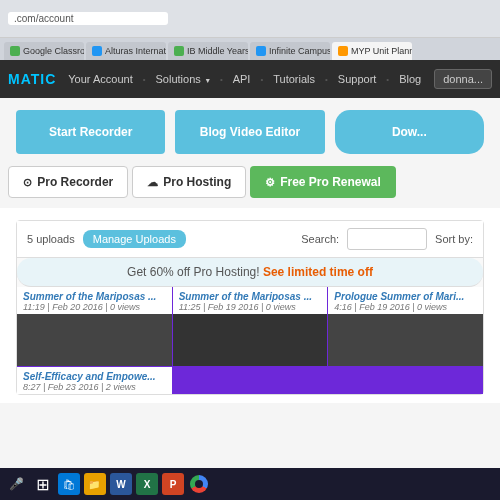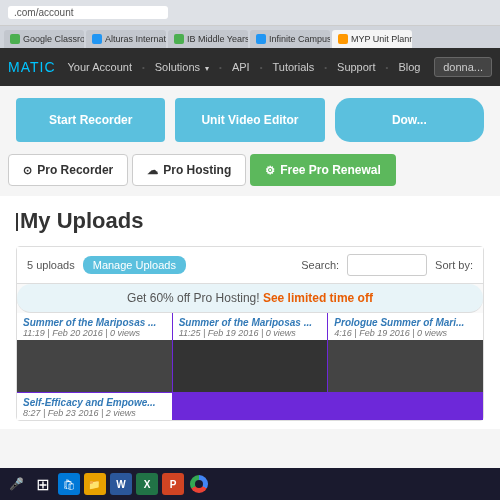--- a/index.html
+++ b/index.html
@@ -8,21 +8,21 @@
       font-size: 13px;
       background: #f5f5f5;
       width: 500px;
       height: 500px;
       overflow: hidden;
     }
 
     
     .browser-bar {
       background: #dee1e6;
-      height: 26px;
+      height: 38px;
       display: flex;
       align-items: center;
       padding: 0 8px;
       font-size: 11px;
       color: #333;
       border-bottom: 1px solid #ccc;
     }
     .browser-url {
       background: white;
       border-radius: 3px;
@@ -75,21 +75,21 @@
     .navbar {
       background: #2d2d2d;
       height: 38px;
       display: flex;
       align-items: center;
       padding: 0 8px;
       color: white;
       font-size: 12px;
     }
     .navbar-brand {
-      font-weight: normal;
+      font-weight: bold;
       font-size: 14px;
       color: #00c4ff;
       margin-right: 12px;
       letter-spacing: 1px;
     }
     .navbar-links {
       display: flex;
       align-items: center;
       gap: 10px;
       flex: 1;
@@ -389,43 +389,40 @@
     <span class="navbar-bullet">•</span>
     <span class="navbar-link">
       <span>Blog</span>
     </span>
   </div>
   <button class="navbar-account">donna...</button>
 </nav>
 
 <div class="action-buttons">
   <button class="action-btn btn-recorder">Start Recorder</button>
-  <button class="action-btn btn-editor">Unit Video Editor</button>
+  <button class="action-btn btn-editor">Blog Video Editor</button>
   <button class="action-btn btn-download">Dow...</button>
 </div>
 
 <div class="sub-tabs">
   <div class="sub-tab sub-tab-recorder">
     <span class="tab-icon">⊙</span>
     <span>Pro Recorder</span>
   </div>
   <div class="sub-tab sub-tab-hosting">
     <span class="tab-icon">☁</span>
     <span>Pro Hosting</span>
   </div>
   <div class="sub-tab sub-tab-renewal">
     <span class="tab-icon">⚙</span>
     <span>Free Pro Renewal</span>
   </div>
 </div>
 
 <div class="main-content">
-  <div class="page-title">
-    <span class="cursor-indicator"></span><span>My Uploads</span>
-  </div>
 
   <div class="uploads-area">
     <div class="uploads-header">
       <span class="uploads-count">5 uploads</span>
       <button class="manage-btn">Manage Uploads</button>
       <span class="search-label">Search:</span>
       <input class="search-input" type="text" style="">
       <span class="sort-label">Sort by:</span>
     </div>
 

